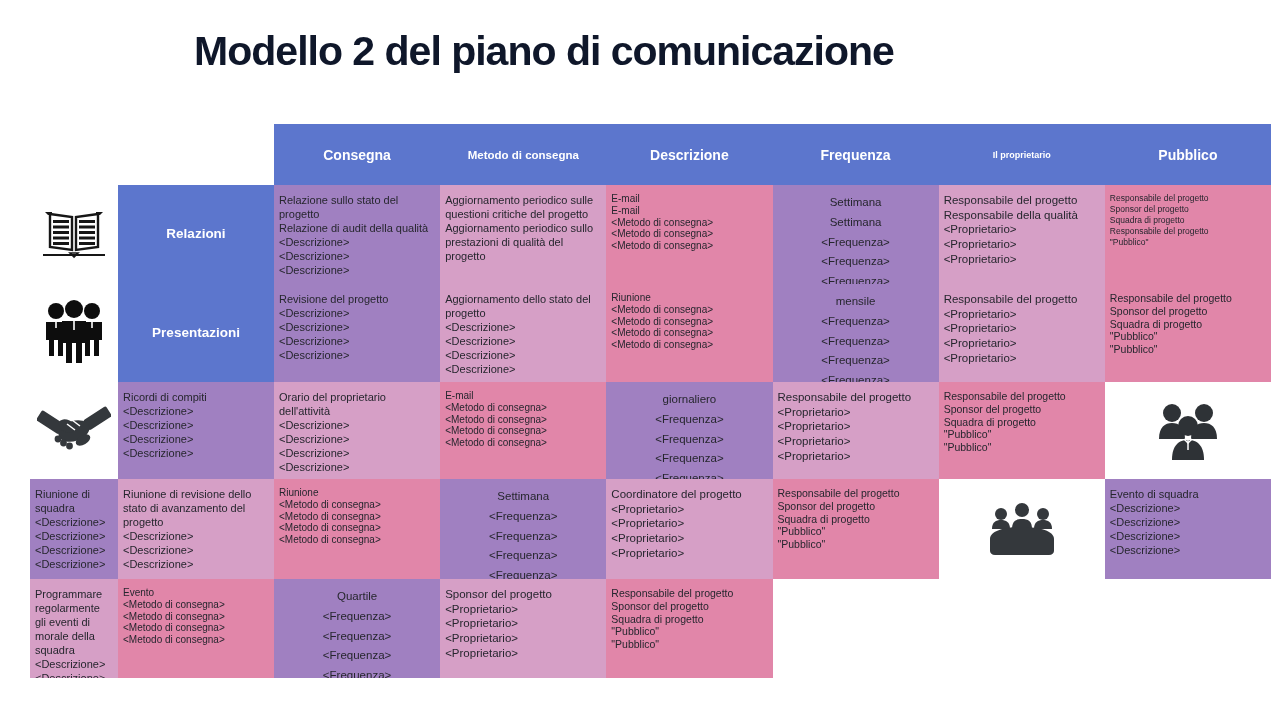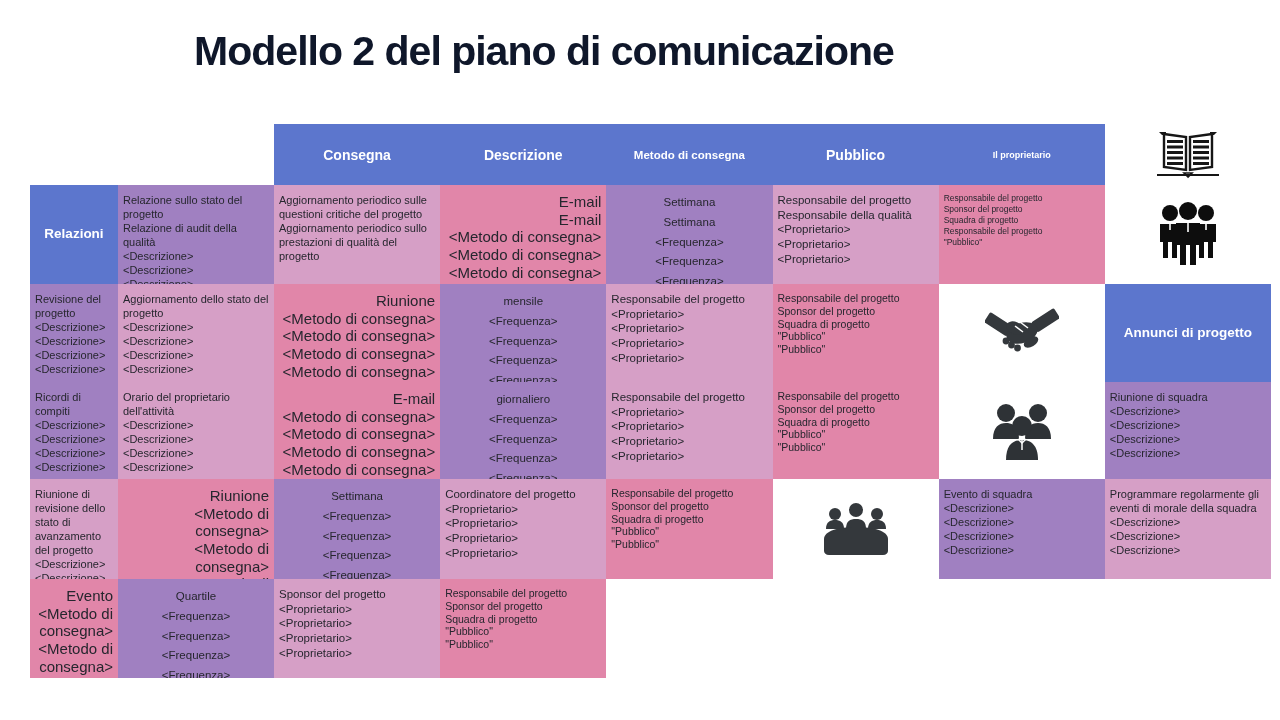--- a/index.html
+++ b/index.html
@@ -39,40 +39,41 @@
   }
   .cell{
     color:#26262e;white-space:pre-line;
     padding:8px 5px;box-sizing:border-box;overflow:hidden;
     font-size:11px;line-height:1.28;
   }
   .c-consegna,.c-frequenza{background:var(--purple,#a080c1);}
   .c-descrizione,.c-proprietario{background:var(--lightpink,#d69fc6);}
   .c-metodo,.c-pubblico{background:var(--darkpink,#e186a9);}
   .c-frequenza{font-size:11.5px;line-height:1.72;text-align:center;}
-  .c-metodo{font-size:15px;line-height:1.18;text-align:right;}
+  .c-metodo{font-size:10px;line-height:1.18;}
   .c-pubblico{font-size:10.5px;line-height:1.22;}
   .c-proprietario{font-size:11.5px;line-height:1.28;}
   .pub-xs{font-size:8.5px;line-height:1.3;}
   .icon-cell svg{display:block;}
 </style>
 </head>
 <body>
 
 <div class="title">Modello 2 del piano di comunicazione</div>
 
 <div class="table">
 
   <div class="spacer"></div>
   <div class="spacer"></div>
   <div class="hdr h-lg">Consegna</div>
+  <div class="hdr h-md">Metodo di consegna</div>
   <div class="hdr h-lg">Descrizione</div>
-  <div class="hdr h-md">Metodo di consegna</div>
+  <div class="hdr h-lg">Frequenza</div>
+  <div class="hdr h-sm">Il proprietario</div>
   <div class="hdr h-lg">Pubblico</div>
-  <div class="hdr h-sm">Il proprietario</div>
 
   <div class="icon-cell">
     <span>
       <svg width="66" height="56" viewBox="0 0 66 56">
         <g fill="none" stroke="#161616" stroke-width="2.4">
           <path d="M9 7 L31 10 L31 43 L9 40 Z"></path>
           <path d="M57 7 L35 10 L35 43 L57 40 Z"></path>
         </g>
         <g fill="#161616">
           <rect x="12" y="13" width="16" height="3"></rect>
@@ -134,20 +135,21 @@
           <path d="M19 22 h24 v22 h-4 v20 h-6 v-20 h-4 v20 h-6 v-20 h-4 Z"></path>
         </g>
         <g stroke="#ffffff" stroke-width="1.6">
           <path d="M13 21 v8"></path>
             <path d="M49 21 v8"></path>
             <path d="M31 20 v11"></path>
         </g>
       </svg>
     </span>
   </div>
+  <div class="label-cell">Presentazioni</div>
   <div class="cell c-consegna">Revisione del progetto
 &lt;Descrizione&gt;
 &lt;Descrizione&gt;
 &lt;Descrizione&gt;
 &lt;Descrizione&gt;</div>
   <div class="cell c-descrizione">Aggiornamento dello stato del progetto
 &lt;Descrizione&gt;
 &lt;Descrizione&gt;
 &lt;Descrizione&gt;
 &lt;Descrizione&gt;</div>
@@ -185,21 +187,20 @@
           <circle cx="32.5" cy="44" r="3.4"></circle>
           <ellipse cx="46" cy="38" rx="8" ry="4.6" transform="rotate(-30 46 38)"></ellipse>
         </g>
         <g stroke="#ffffff" stroke-width="1.5" fill="none">
           <path d="M30 22 l8 6"></path>
             <path d="M35 18 l8 6"></path>
         </g>
       </svg>
     </span>
   </div>
-  <div class="label-cell">Annunci di progetto</div>
   <div class="cell c-consegna">Ricordi di compiti
 &lt;Descrizione&gt;
 &lt;Descrizione&gt;
 &lt;Descrizione&gt;
 &lt;Descrizione&gt;</div>
   <div class="cell c-descrizione">Orario del proprietario dell'attività
 &lt;Descrizione&gt;
 &lt;Descrizione&gt;
 &lt;Descrizione&gt;
 &lt;Descrizione&gt;</div>

